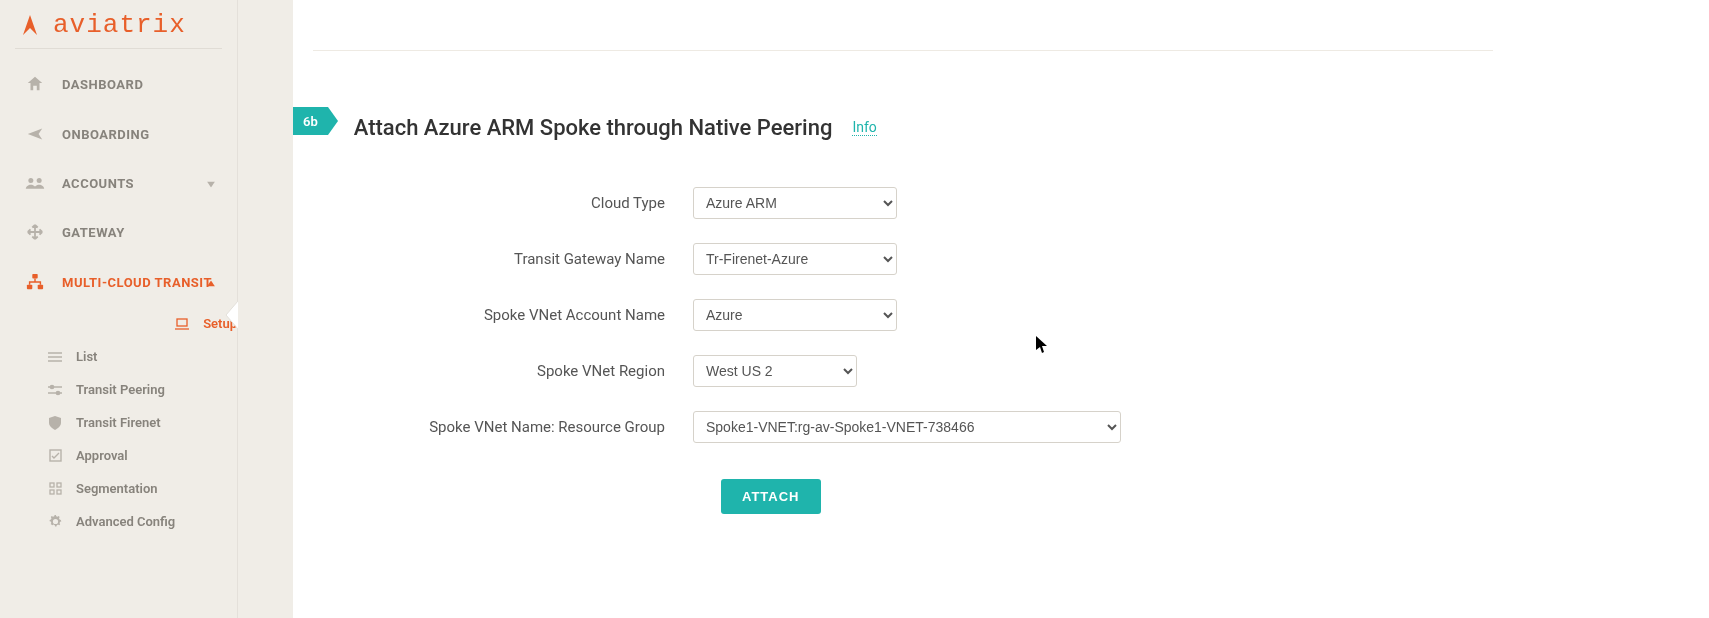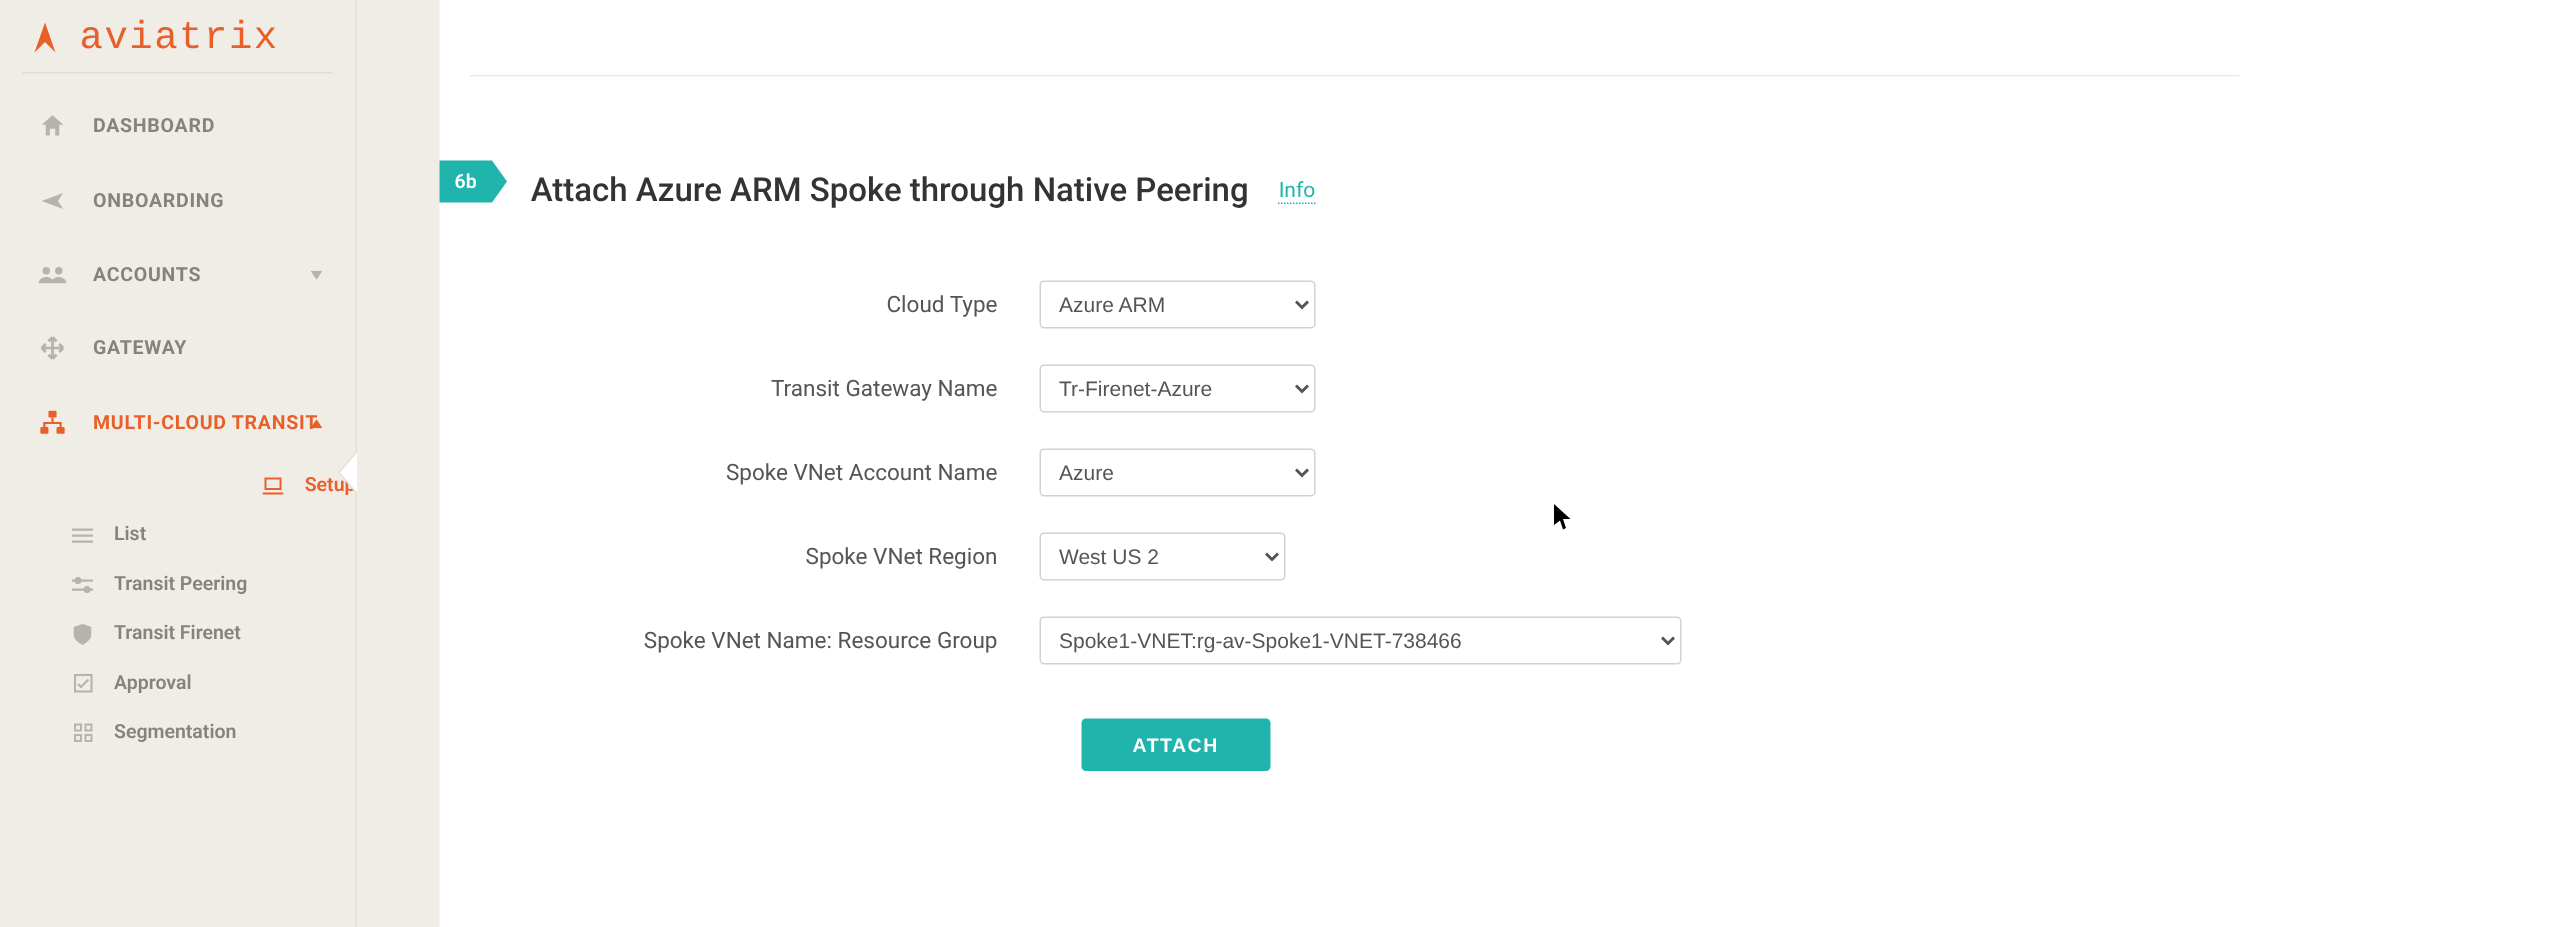--- a/index.html
+++ b/index.html
@@ -144,32 +144,32 @@
   }
   select.form-select {
     height:32px;
     border:1px solid #d6d2ca;
     border-radius:3px;
     background:#fff;
     padding: 4px 8px;
     font-size:14px;
     color:#555;
   }
-  .sel-184 { width:184px; }
+  .sel-184 { width:204px; }
   .sel-188 { width:164px; }
   .sel-428 { width:428px; }
 
   .btn-row { margin-top: 36px; display:flex; }
   .btn-primary {
     margin-left: 428px;
     background:#1fb4ac;
     color:#fff;
     border:none;
     border-radius:3px;
-    padding: 10px 34px;
+    padding: 10px 21px;
     font-size:13px;
     font-weight:700;
     letter-spacing:1px;
     cursor:pointer;
   }
 
   .cursor {
     position:absolute;
     left:1036px; top:336px;
     width:12px; height:18px;
@@ -301,20 +301,28 @@
       <span class="sico">
         <svg width="13" height="13" viewBox="0 0 13 13" fill="none" stroke="currentColor" stroke-width="1.3">
             <rect x="1" y="1" width="4" height="4"></rect>
             <rect x="8" y="1" width="4" height="4"></rect>
             <rect x="1" y="8" width="4" height="4"></rect>
             <rect x="8" y="8" width="4" height="4"></rect>
           </svg>
       </span>
       <span>Segmentation</span>
     </li>
+    <li class="subnav-item">
+      <span class="sico">
+        <svg width="13" height="13" viewBox="0 0 20 20" fill="currentColor">
+            <path d="M10 6a4 4 0 100 8 4 4 0 000-8zm9 4l-2 .5-.8 2 1 1.8-1.5 1.5-1.8-1-2 .8-.5 2h-2l-.5-2-2-.8-1.8 1L2.6 14l1-1.8L2.8 10 1 9.5v-2l2-.5.8-2-1-1.8L4.3 1.7l1.8 1 2-.8.5-2h2l.5 2 2 .8 1.8-1 1.5 1.5-1 1.8.8 2 2 .5z"></path>
+          </svg>
+      </span>
+      <span>Advanced Config</span>
+    </li>
   </ul>
 </aside>
 
 <main class="main">
   <div class="content-inner">
     <div class="divider-top"></div>
 
     <div class="step-header">
       <div class="step-tag">
         <span class="step-tag-box">6b</span>

